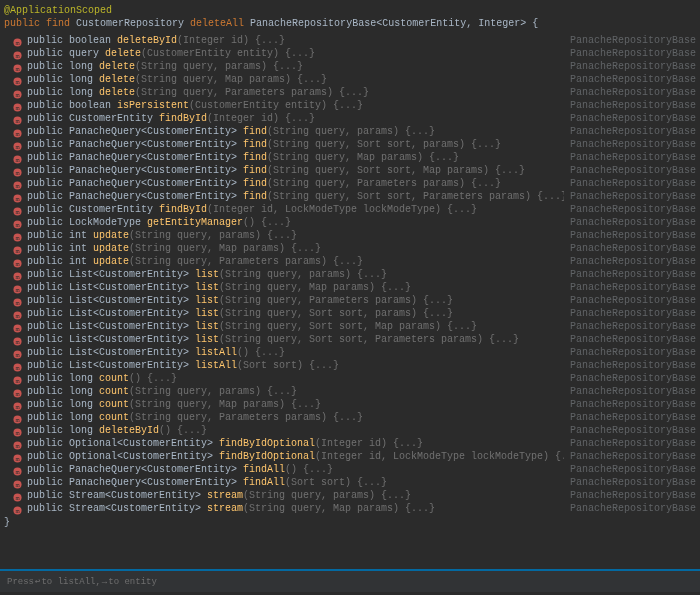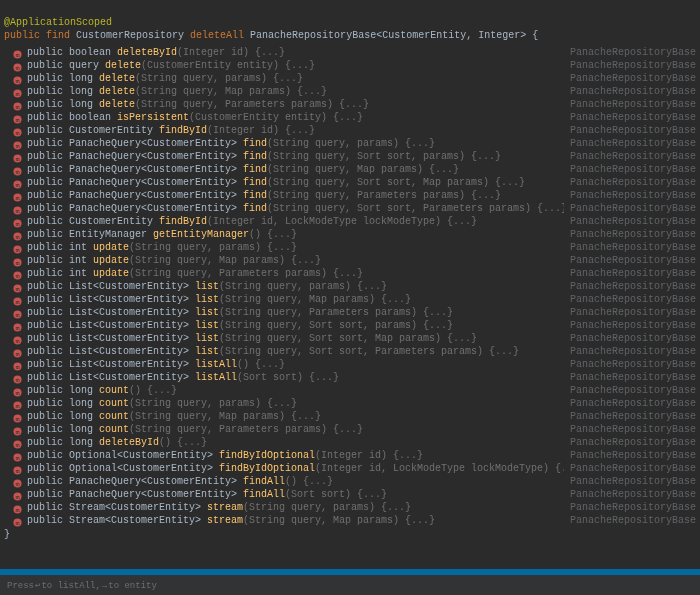--- a/index.html
+++ b/index.html
@@ -1,33 +1,33 @@
 <!DOCTYPE html>
 <html><head>
 <meta charset="utf-8">
 <style>
   html,body{margin:0;padding:0;background:#2b2b2b;font-family:Menlo,Consolas,'Courier New',monospace;font-size:10px;color:#8c8c8c;width:700px;height:595px;overflow:hidden}
-  .editor{padding:16px 4px 0 4px;height:569px;box-sizing:border-box;overflow:hidden;white-space:nowrap}
+  .editor{padding:4px 4px 0 4px;height:569px;box-sizing:border-box;overflow:hidden;white-space:nowrap}
   .anno{color:#BBB529}
   .k{color:#CC7832}
   .type{color:#A9B7C6}
   .brace{color:#A9B7C6}
   .line{line-height:13px;height:13px}
   .methods{margin-top:4px}
   .mrow{display:flex;align-items:flex-end;height:13px;line-height:13px;padding-left:9px}
   .gut{display:inline-flex;align-items:center;width:14px}
   .gut svg{width:9px;height:9px}
   .sig{flex:1;overflow:hidden}
   .pub{color:#A9B7C6}
   .ret{color:#A9B7C6}
   .mname{color:#FFC66D}
   .params,.body{color:#707070}
   .src{color:#606366;padding-left:6px}
   .close{color:#A9B7C6;margin-top:2px}
-  .statusbar{border-top:6px solid #0369a1;background:#313335;color:#6e6e6e;height:21px;display:flex;align-items:center;padding:0 7px;font-size:9px}
+  .statusbar{border-top:2px solid #0369a1;background:#313335;color:#6e6e6e;height:21px;display:flex;align-items:center;padding:0 7px;font-size:9px}
   .arrow{font-size:9px;margin:0 1px}
 </style>
 </head>
 <body>
 
 <div class="editor">
   <div class="line">
     <span class="anno">@ApplicationScoped</span>
   </div>
   <div class="line">
@@ -179,21 +179,21 @@
         <span class="sig"><span class="pub">public </span><span class="ret">CustomerEntity </span><span class="mname">findById</span><span class="params">(Integer id, LockModeType lockModeType)</span><span class="body"> {...}</span></span>
         <span class="src">PanacheRepositoryBase</span>
       </div>
       <div class="mrow">
         <span class="gut">
           <svg viewBox="0 0 10 10">
             <circle cx="5" cy="5" r="4.5" fill="#c75450"></circle>
             <text x="5" y="7.3" text-anchor="middle" font-size="6" font-family="Menlo,Consolas" fill="#2b2b2b">m</text>
           </svg>
         </span>
-        <span class="sig"><span class="pub">public </span><span class="ret">EntityManager </span><span class="mname">getEntityManager</span><span class="params">()</span><span class="body"> {...}</span></span>
+        <span class="sig"><span class="pub">public </span><span class="ret">LockModeType </span><span class="mname">getEntityManager</span><span class="params">()</span><span class="body"> {...}</span></span>
         <span class="src">PanacheRepositoryBase</span>
       </div>
       <div class="mrow">
         <span class="gut">
           <svg viewBox="0 0 10 10">
             <circle cx="5" cy="5" r="4.5" fill="#c75450"></circle>
             <text x="5" y="7.3" text-anchor="middle" font-size="6" font-family="Menlo,Consolas" fill="#2b2b2b">m</text>
           </svg>
         </span>
         <span class="sig"><span class="pub">public </span><span class="ret">int </span><span class="mname">update</span><span class="params">(String query,  params)</span><span class="body"> {...}</span></span>

